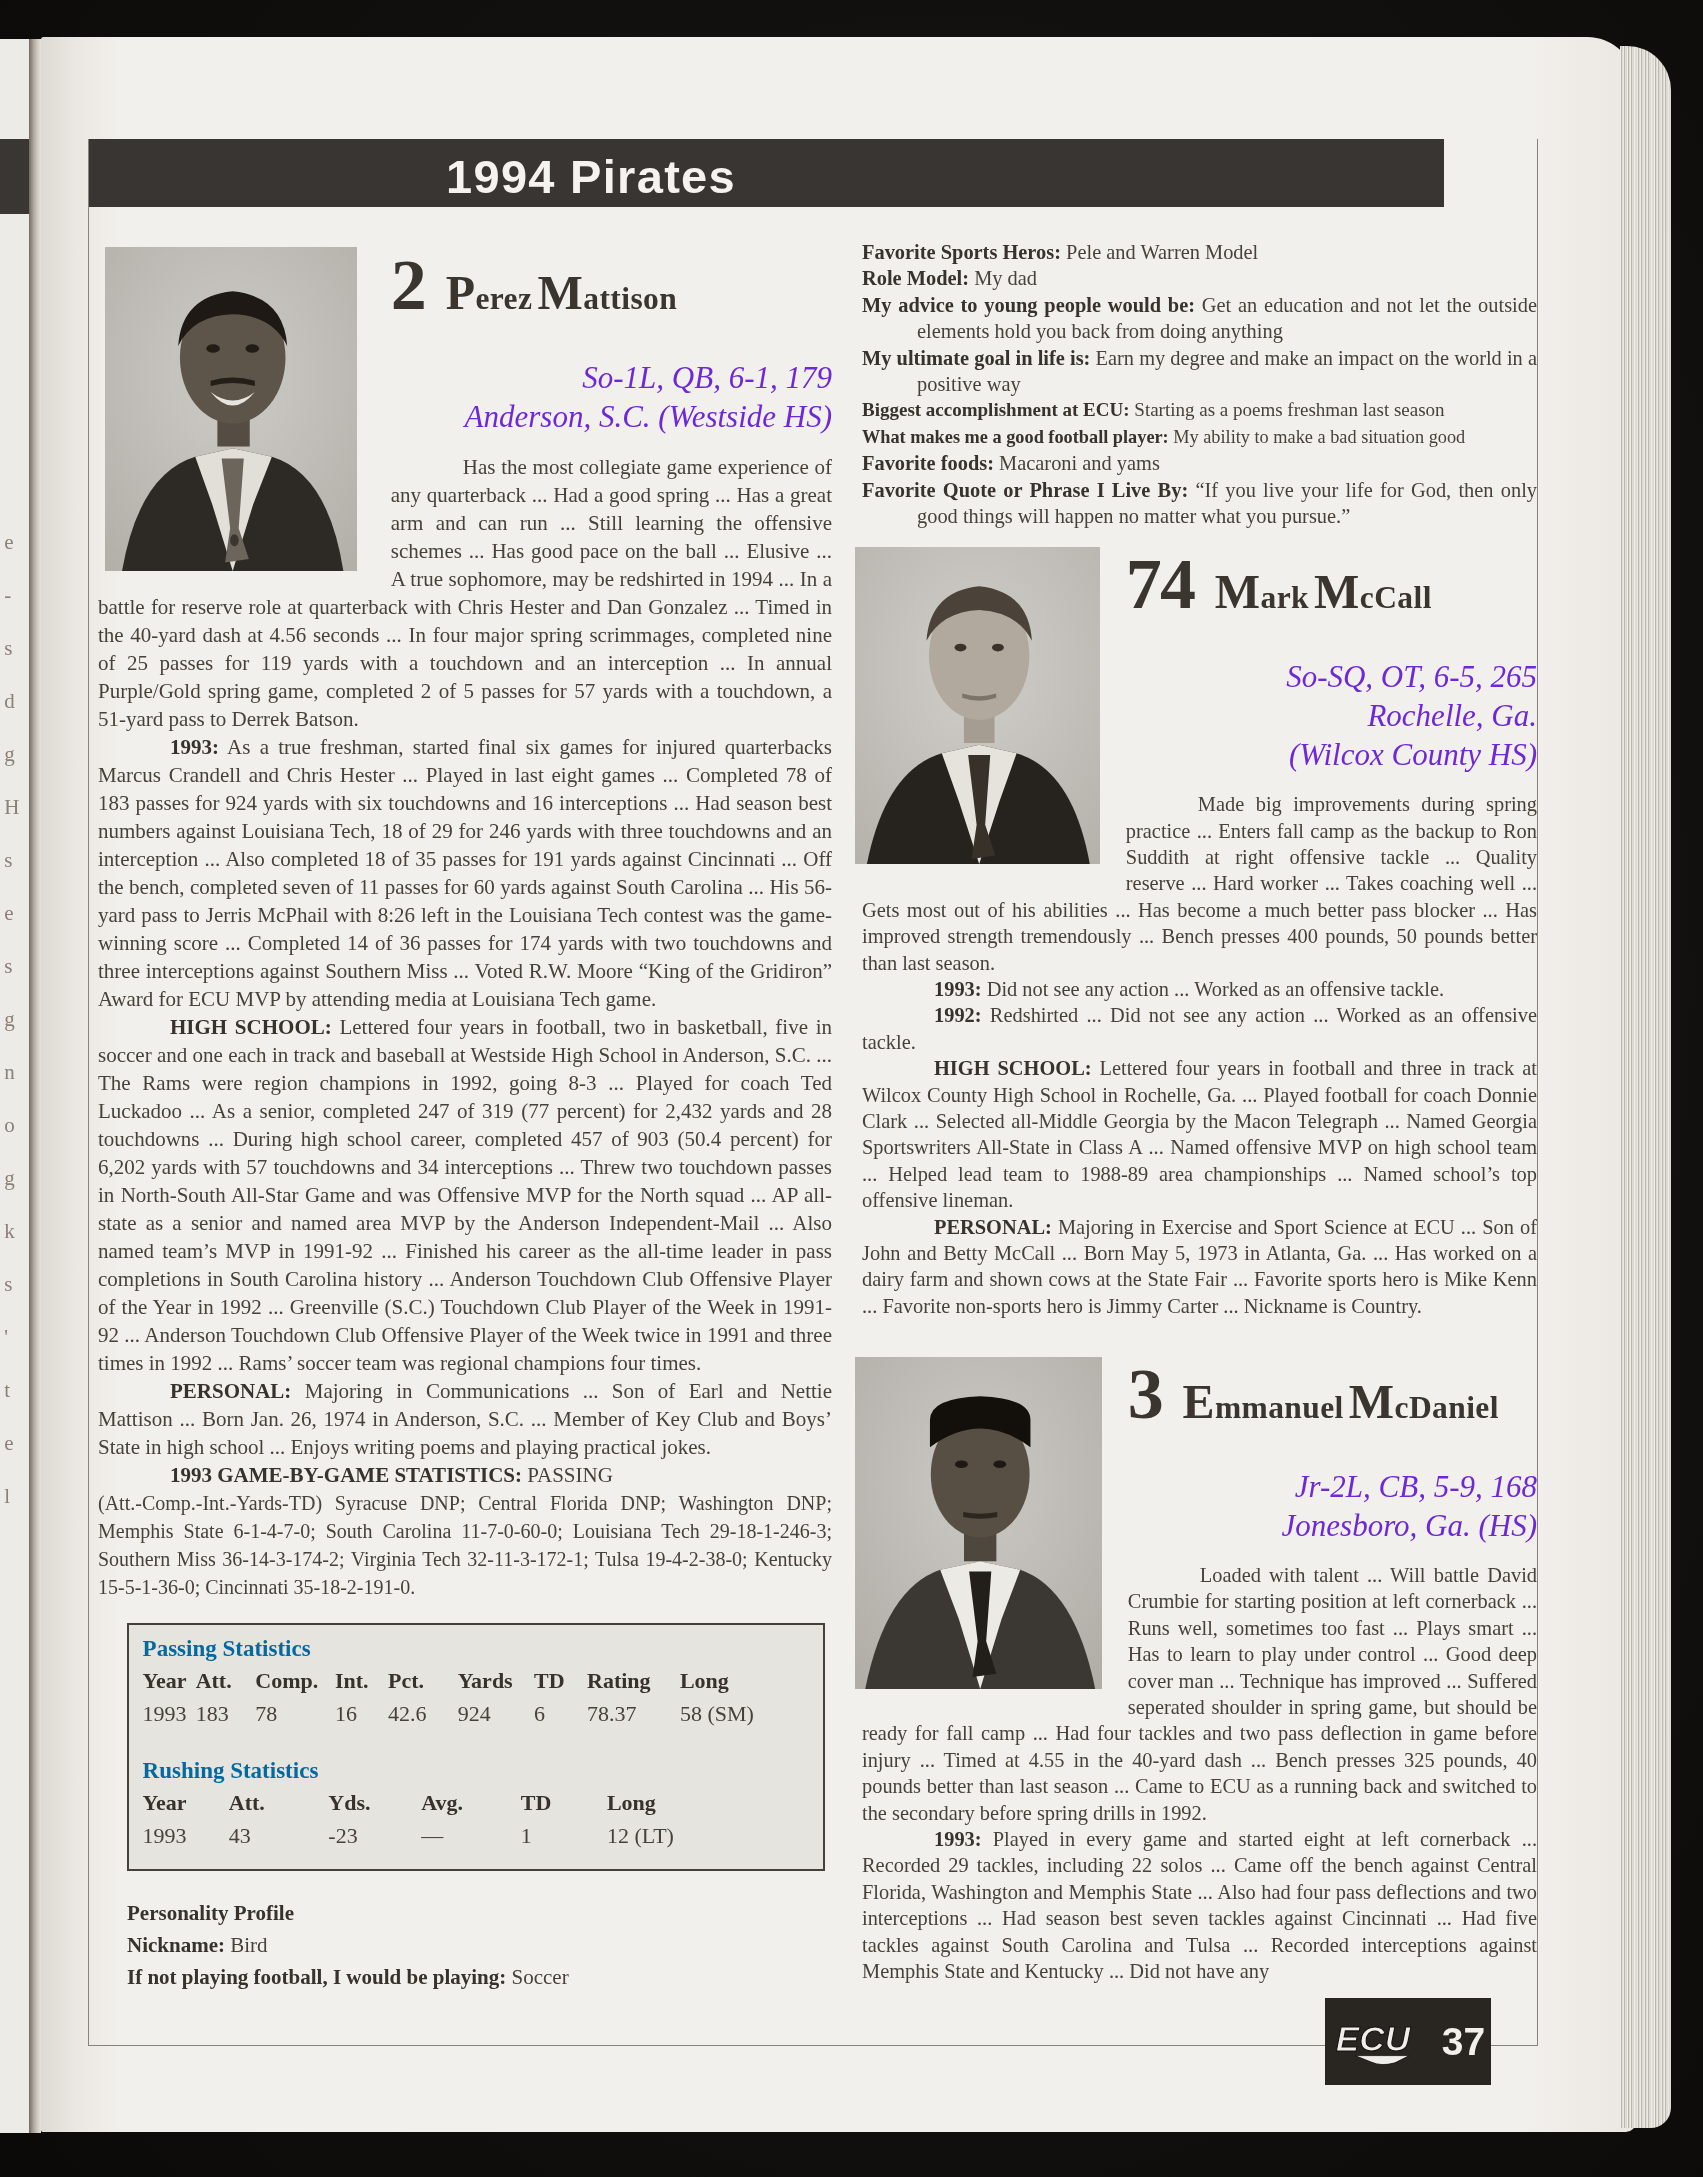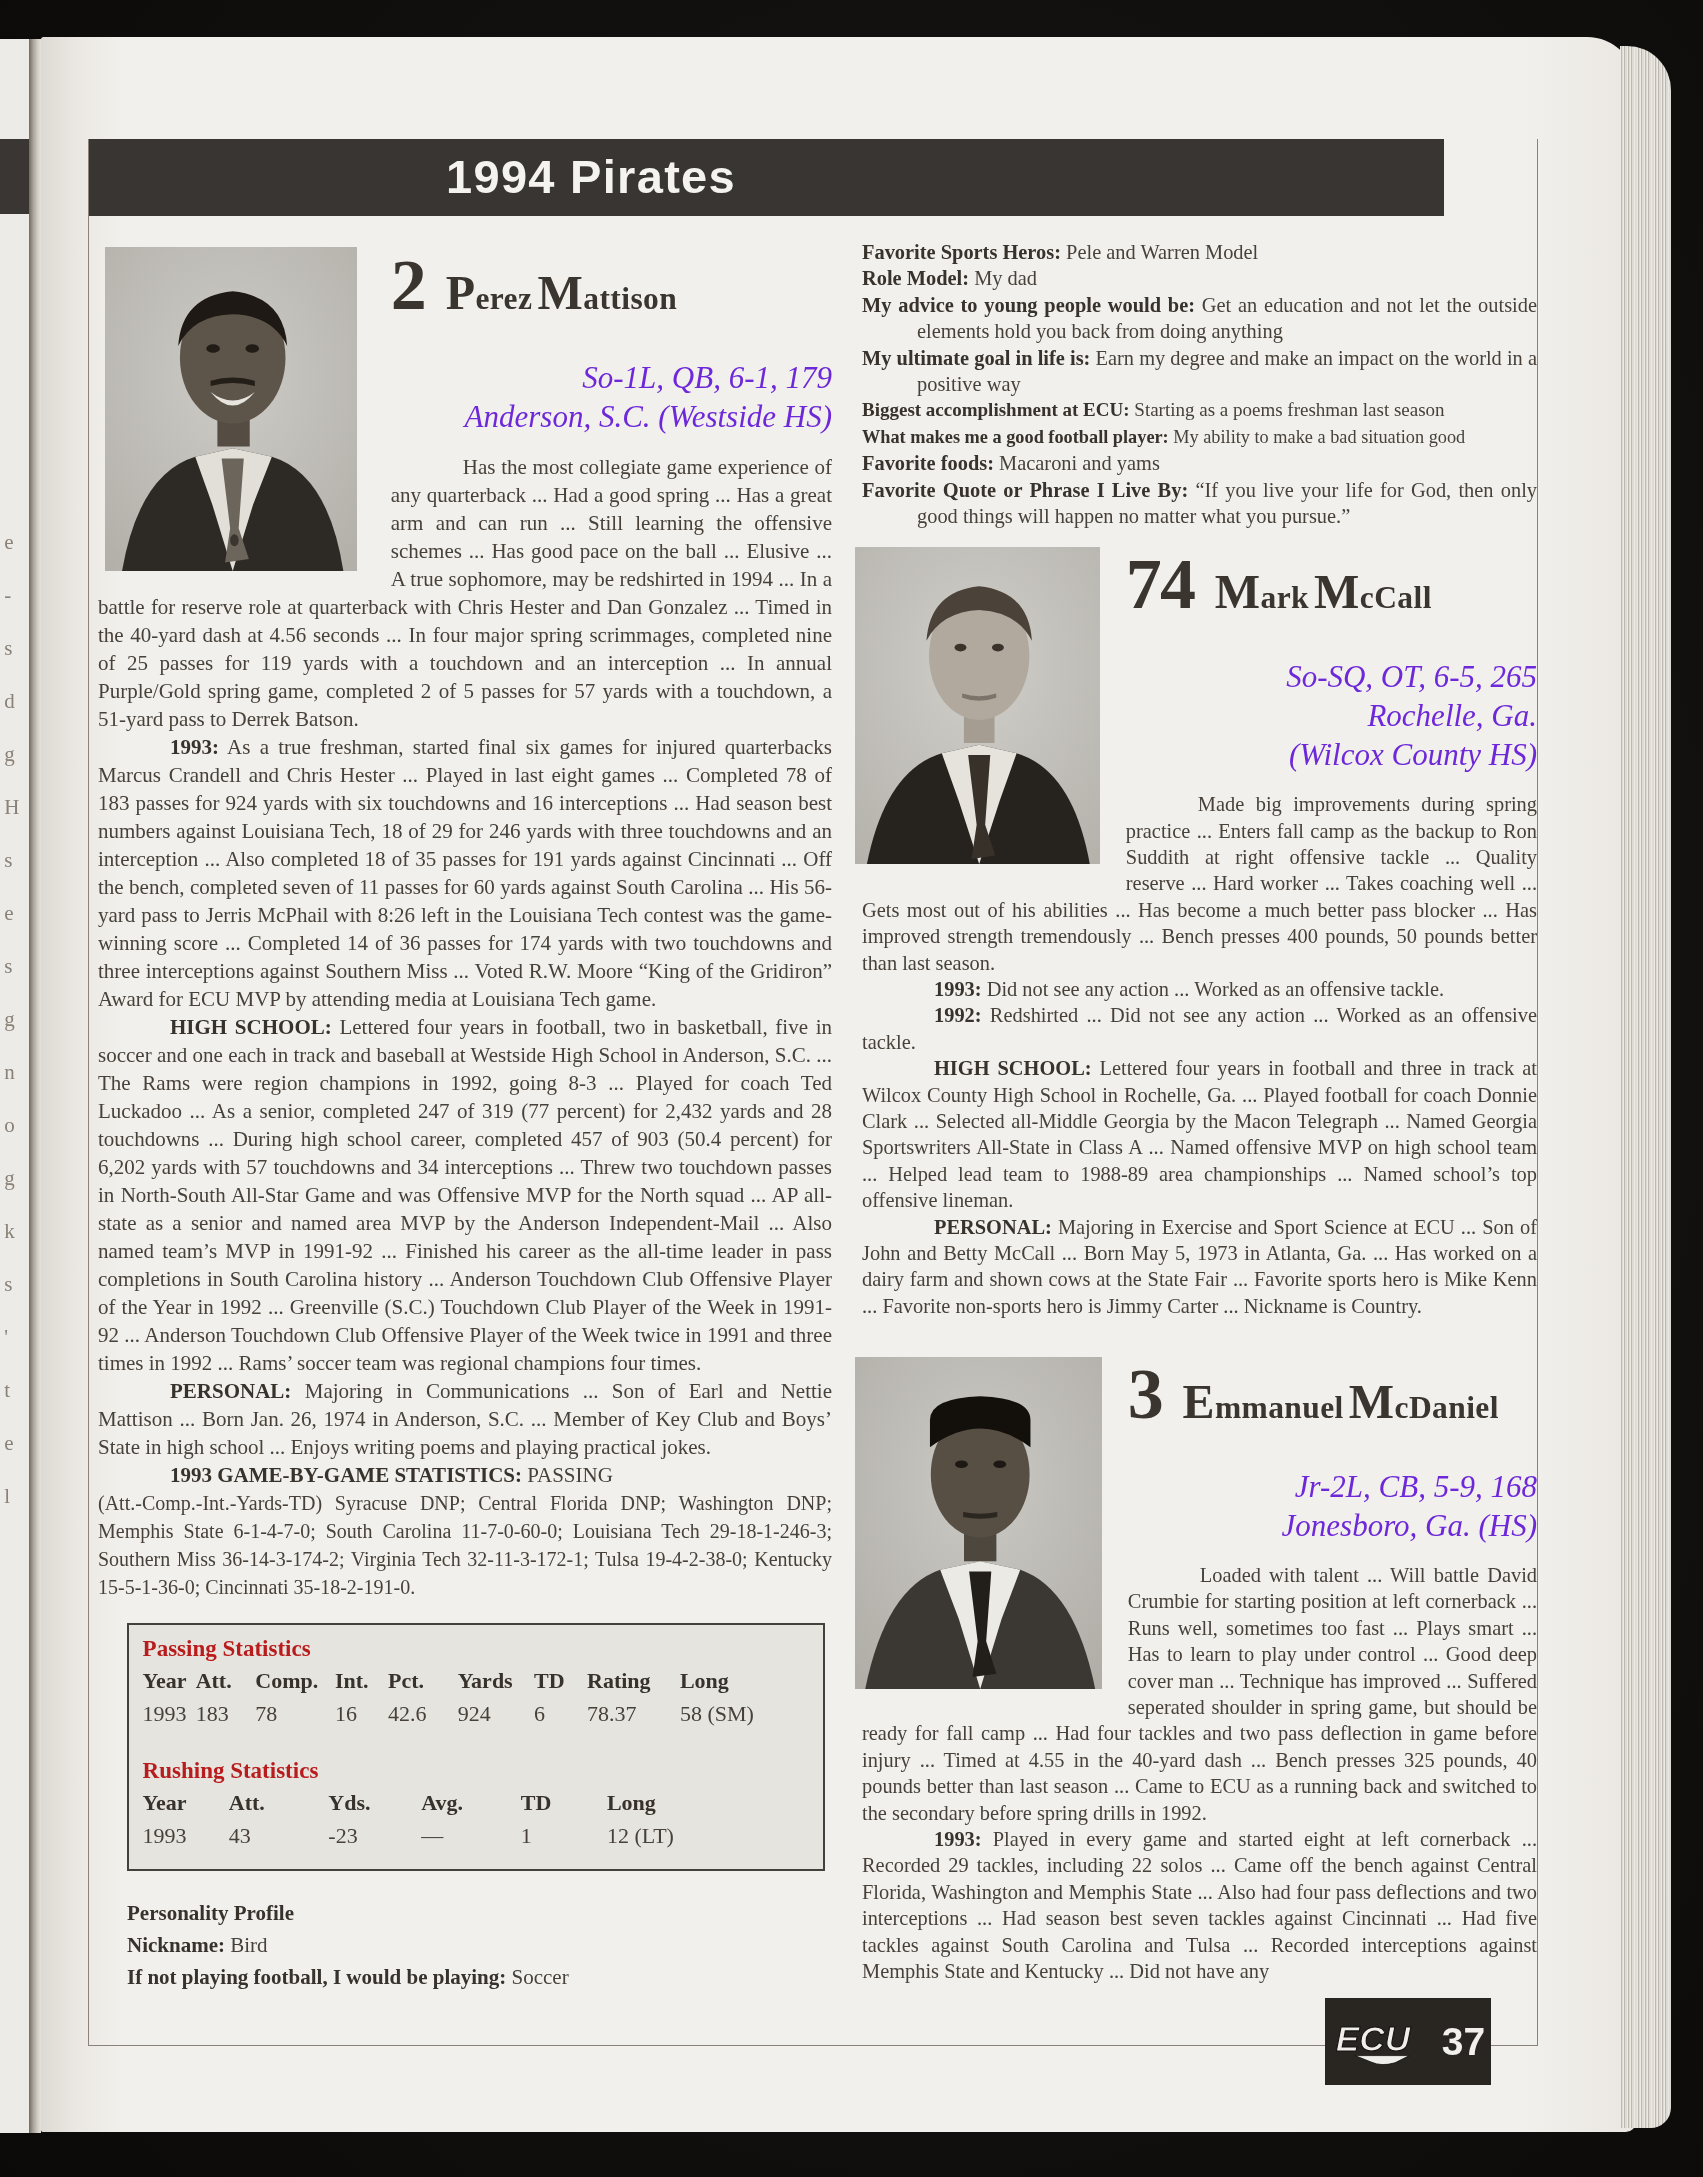--- a/index.html
+++ b/index.html
@@ -13,21 +13,21 @@
   .facing-band{position:absolute;left:0;top:100px;width:100%;height:75px;background:#3a3633;}
   .edge-letters{position:absolute;left:4.3px;top:477px;font-size:21px;line-height:53px;color:#8a8177;white-space:pre-line;}
   .gutter{position:absolute;left:29px;top:39px;width:12px;height:2094px;
     background:linear-gradient(90deg,#716a62 0,#a8a299 35%,#cfcac3 70%,#e6e3dd 100%);}
   .page{position:absolute;left:41px;top:37px;width:1595px;height:2095px;
     border-radius:2.6px 49px 10.2px 2.6px;
     background:linear-gradient(90deg,#ddd9d3 0,#ebe8e3 36px,#f2f0ec 82px,#f2f0ec 93%,#eae7e2 100%);}
   .page-stack{position:absolute;left:1620px;top:46px;width:51px;height:2082px;border-radius:0 44px 20.4px 0;
     background:repeating-linear-gradient(90deg,#eceae5 0 0.9px,#bcb7af 0.9px 1.7px,#dedad4 1.7px 3.4px);}
   
-  .band{position:absolute;left:88px;top:139px;width:1356px;height:77px;background:#393532;}
+  .band{position:absolute;left:88px;top:139px;width:1356px;height:68px;background:#393532;}
   .band-title{position:absolute;left:358px;top:10.2px;font-family:"Liberation Sans",sans-serif;
     font-weight:bold;font-size:47px;letter-spacing:1.3px;color:#f4f3ef;}
   .frame{position:absolute;left:88px;top:139px;width:1450px;height:1907px;box-sizing:border-box;
     border:1.7px solid #8a8279;border-top:none;}
   
   .col{position:absolute;text-align:justify;}
   .col-left{left:98px;top:244px;width:734px;font-size:21px;line-height:28px;}
   .col-right{left:862px;top:239px;width:675px;font-size:20.4px;line-height:26.4px;}
   .sec{display:flow-root;}
   .sec-mccall{margin-top:14px;}
@@ -51,21 +51,21 @@
   .gbg-text{font-size:20px;}
   
   .qa{text-align:justify;}
   .qa-item{padding-left:55px;text-indent:-55px;line-height:26.4px;}
   .qa-item b{color:#38322c;}
   .qa-tight1{font-size:19px;}
   .qa-tight2{font-size:18.3px;}
   
   .stats-box{box-sizing:border-box;margin:22px 5.1px 0 29px;width:698px;border:2.6px solid #44403a;
     background:#e6e4df;padding:8.5px 17px 17px 13.6px;text-align:left;}
-  .stats-title{font-weight:bold;font-size:23px;line-height:31px;color:#b91c1c;}
+  .stats-title{font-weight:bold;font-size:23px;line-height:31px;color:#0369a1;}
   .stats-title-2{margin-top:25.6px;}
   table.stats{width:100%;border-collapse:collapse;table-layout:fixed;}
   table.stats th,table.stats td{text-align:left;padding:0.9px 0;font-size:22px;line-height:31px;font-weight:normal;}
   table.stats th{font-weight:bold;color:#38322c;}
   
   .personality{margin:25.6px 0 0 29px;text-align:left;line-height:32px;font-size:21px;}
   .personality b{color:#38322c;}
   
   .badge{position:absolute;left:1325px;top:1998px;width:166px;height:87px;background:#292622;
     display:flex;align-items:center;justify-content:center;gap:6.8px;z-index:5;}

